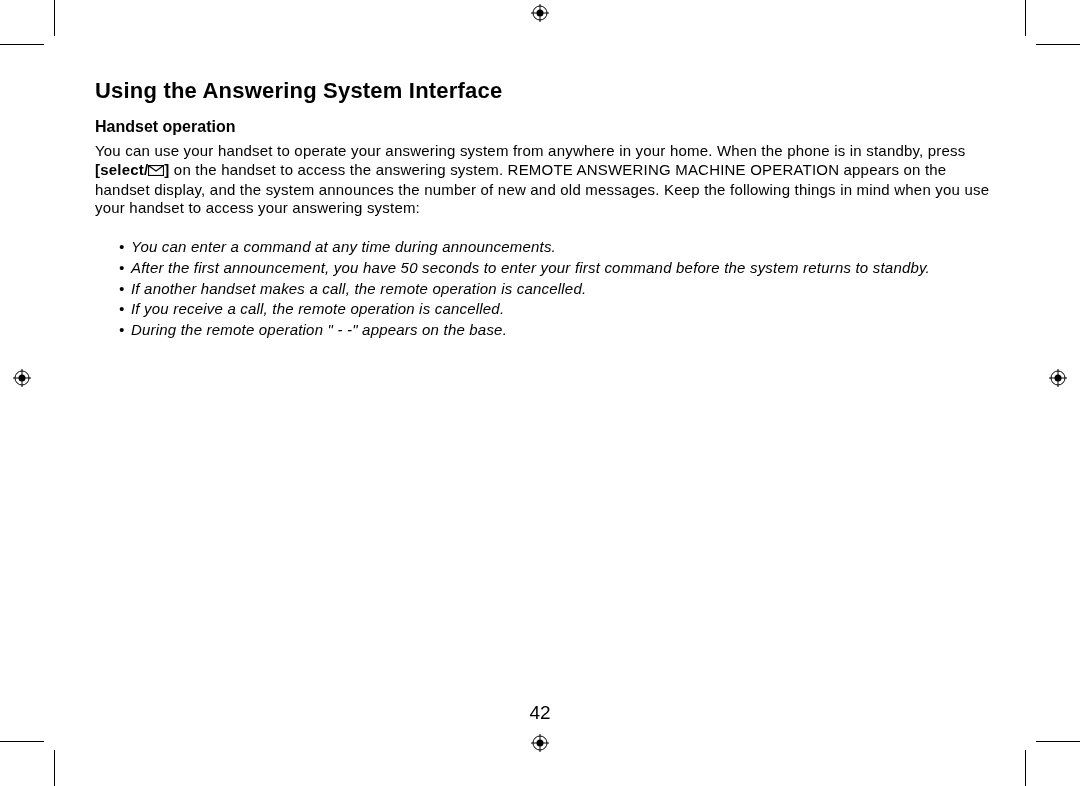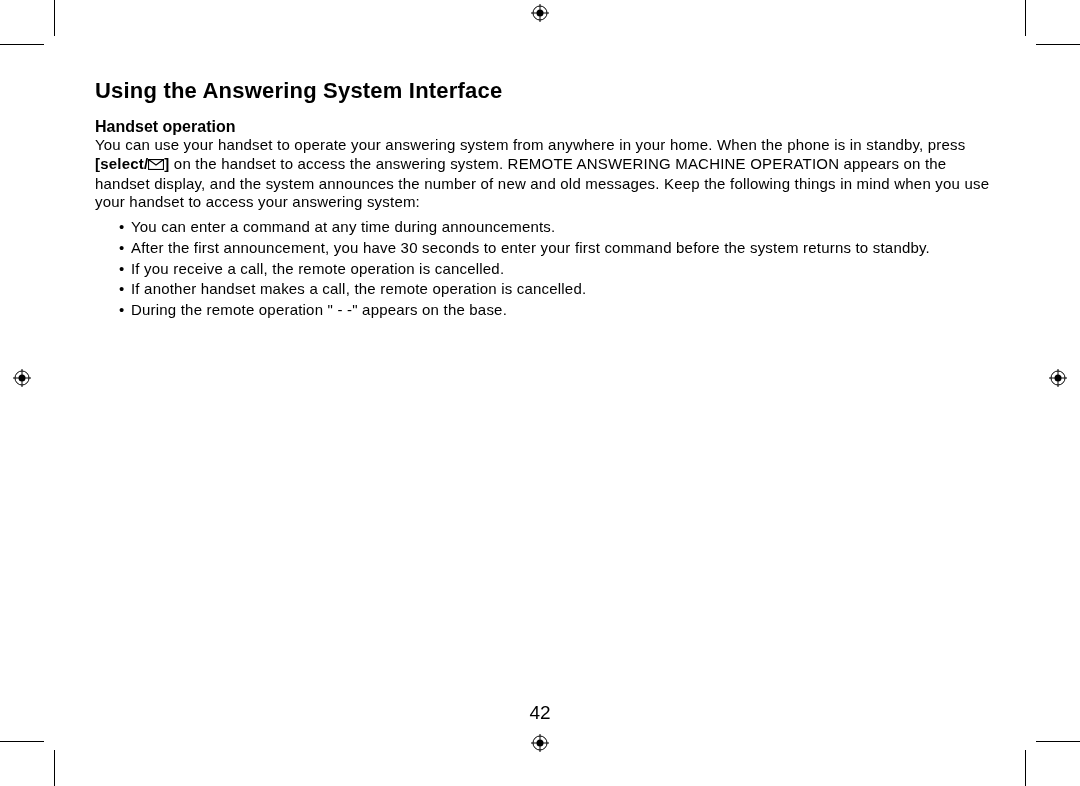--- a/index.html
+++ b/index.html
@@ -7,25 +7,25 @@
   .page { position: relative; width: 1080px; height: 670px; }
 
   
   .reg { position: absolute; width: 18px; height: 18px; }
   .reg svg { display: block; }
   .crop-h { position: absolute; height: 0; border-top: 1px solid #000; }
   .crop-v { position: absolute; width: 0; border-left: 1px solid #000; }
 
   .content { position: absolute; left: 95px; top: 78px; width: 900px; }
   h1.title { font-size: 22px; font-weight: bold; letter-spacing: 0.2px; margin-bottom: 14px; }
-  h2.subtitle { font-size: 16px; font-weight: bold; }
+  h2.subtitle { font-size: 16px; font-weight: bold; margin-bottom: 6px; }
   p.para { font-size: 15px; line-height: 1.25; letter-spacing: 0.2px; }
   .bold { font-weight: bold; text-align: right; }
   .envelope { display: inline-block; vertical-align: -1px; }
-  ul.bullets { list-style: none; margin-top: 6px; padding-left: 24px; }
+  ul.bullets { list-style: none; margin-top: 20px; padding-left: 24px; font-style: italic; }
   ul.bullets li { position: relative; font-size: 15px; line-height: 1.25; letter-spacing: 0.2px; margin-bottom: 2px; padding-left: 12px; }
   ul.bullets li::before { content: "•"; position: absolute; left: 0; top: 0; }
 
   .pagenum { position: absolute; left: 0; width: 1080px; text-align: center; top: 702px; font-size: 19px; }
 </style>
 </head>
 <body>
 
 <div class="page">
 
@@ -81,22 +81,22 @@
     <h1 class="title">Using the Answering System Interface</h1>
     <h2 class="subtitle">Handset operation</h2>
     <p class="para">
       <span>You can use your handset to operate your answering system from anywhere in your home. When the phone is in standby, press </span><span class="bold"><span>[select/</span><span class="envelope"><svg width="16" height="11" viewBox="0 0 16 11">
               <rect x="0.5" y="0.5" width="15" height="10" fill="none" stroke="#000" stroke-width="1.2"></rect>
               <polyline points="0.5,0.5 8,6 15.5,0.5" fill="none" stroke="#000" stroke-width="1.2"></polyline>
             </svg></span><span>]</span></span><span> on the handset to access the answering system. REMOTE ANSWERING MACHINE OPERATION appears on the handset display, and the system announces the number of new and old messages. Keep the following things in mind when you use your handset to access your answering system:</span>
     </p>
     <ul class="bullets">
       <li>You can enter a command at any time during announcements.</li>
-      <li>After the first announcement, you have 30 seconds to enter your first command before the system returns to standby.</li>
+      <li>After the first announcement, you have 50 seconds to enter your first command before the system returns to standby.</li>
+      <li>If another handset makes a call, the remote operation is cancelled.</li>
       <li>If you receive a call, the remote operation is cancelled.</li>
-      <li>If another handset makes a call, the remote operation is cancelled.</li>
       <li>During the remote operation " - -" appears on the base.</li>
     </ul>
   </div>
 
   <div class="pagenum">42</div>
 
 </div>
 
 </body></html>

